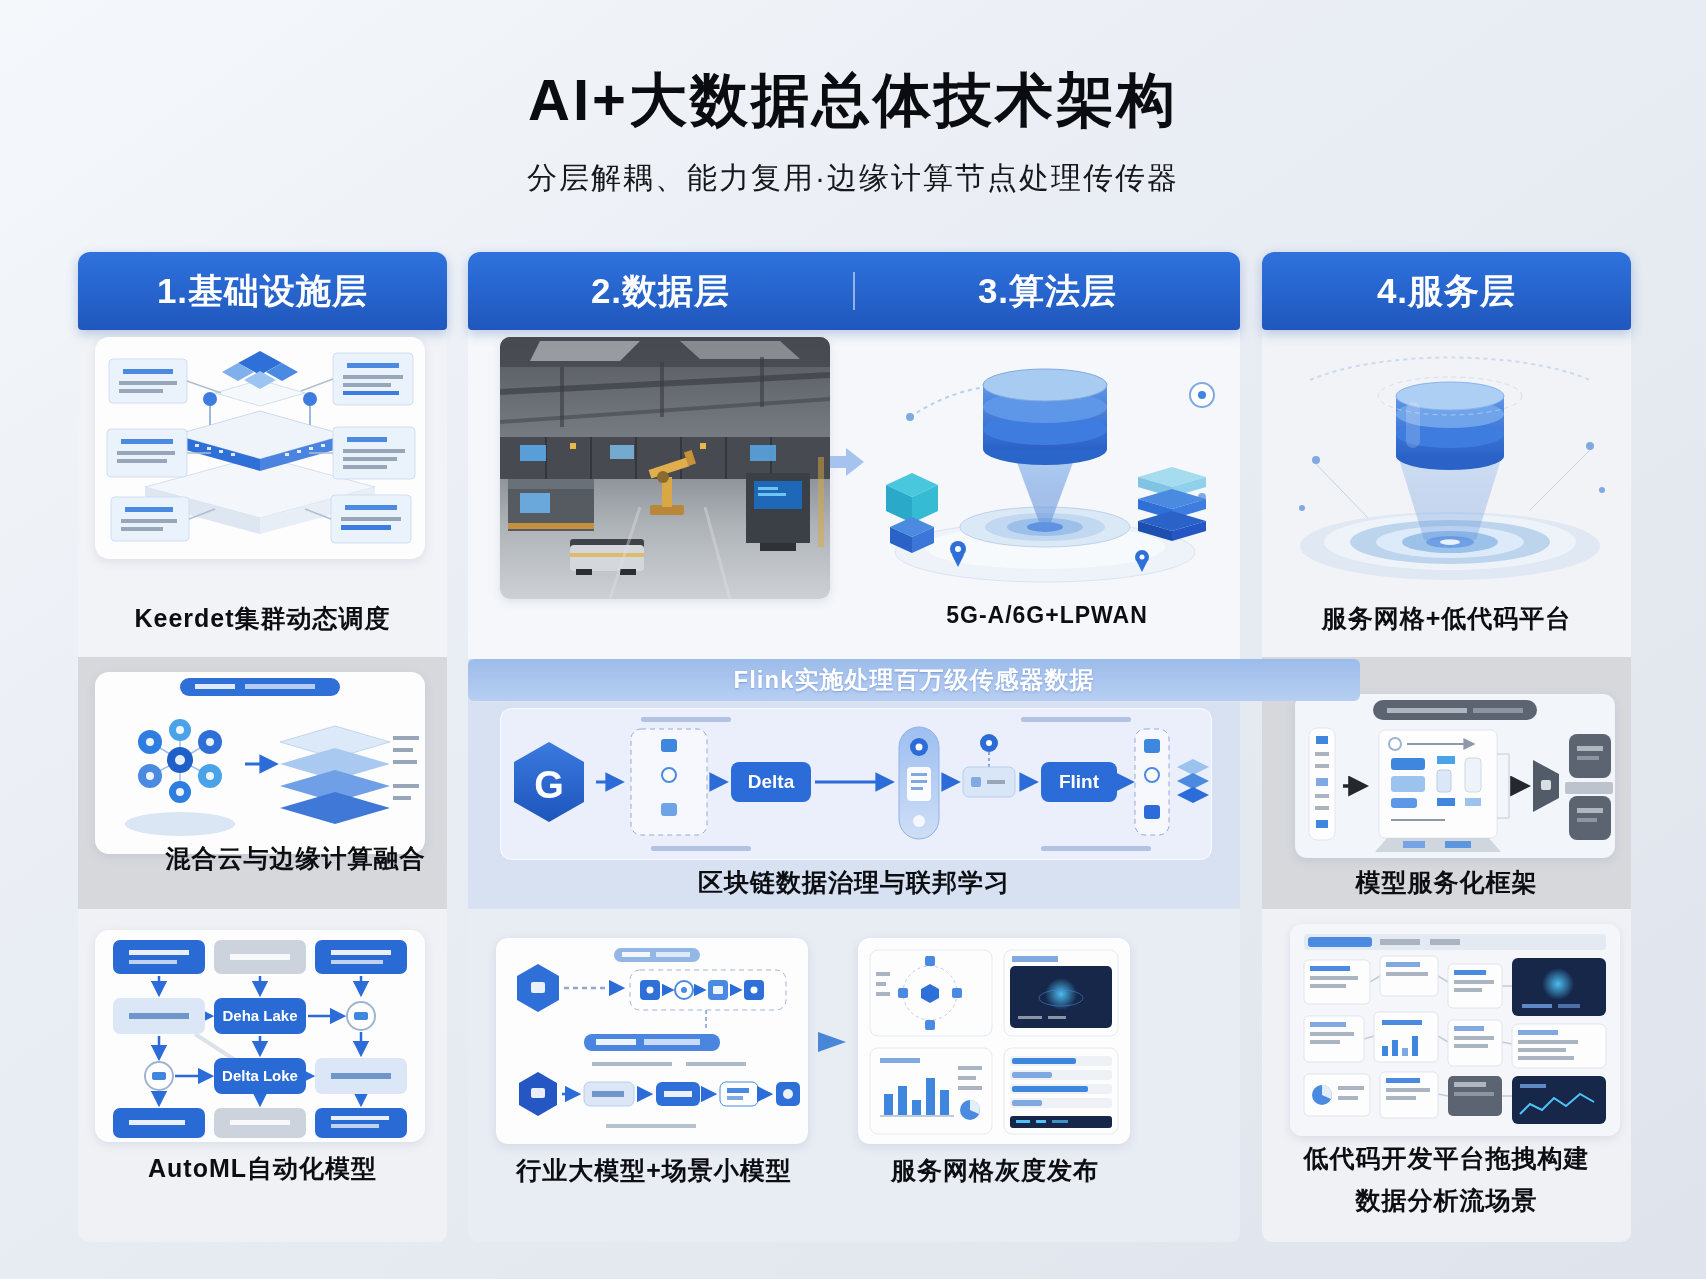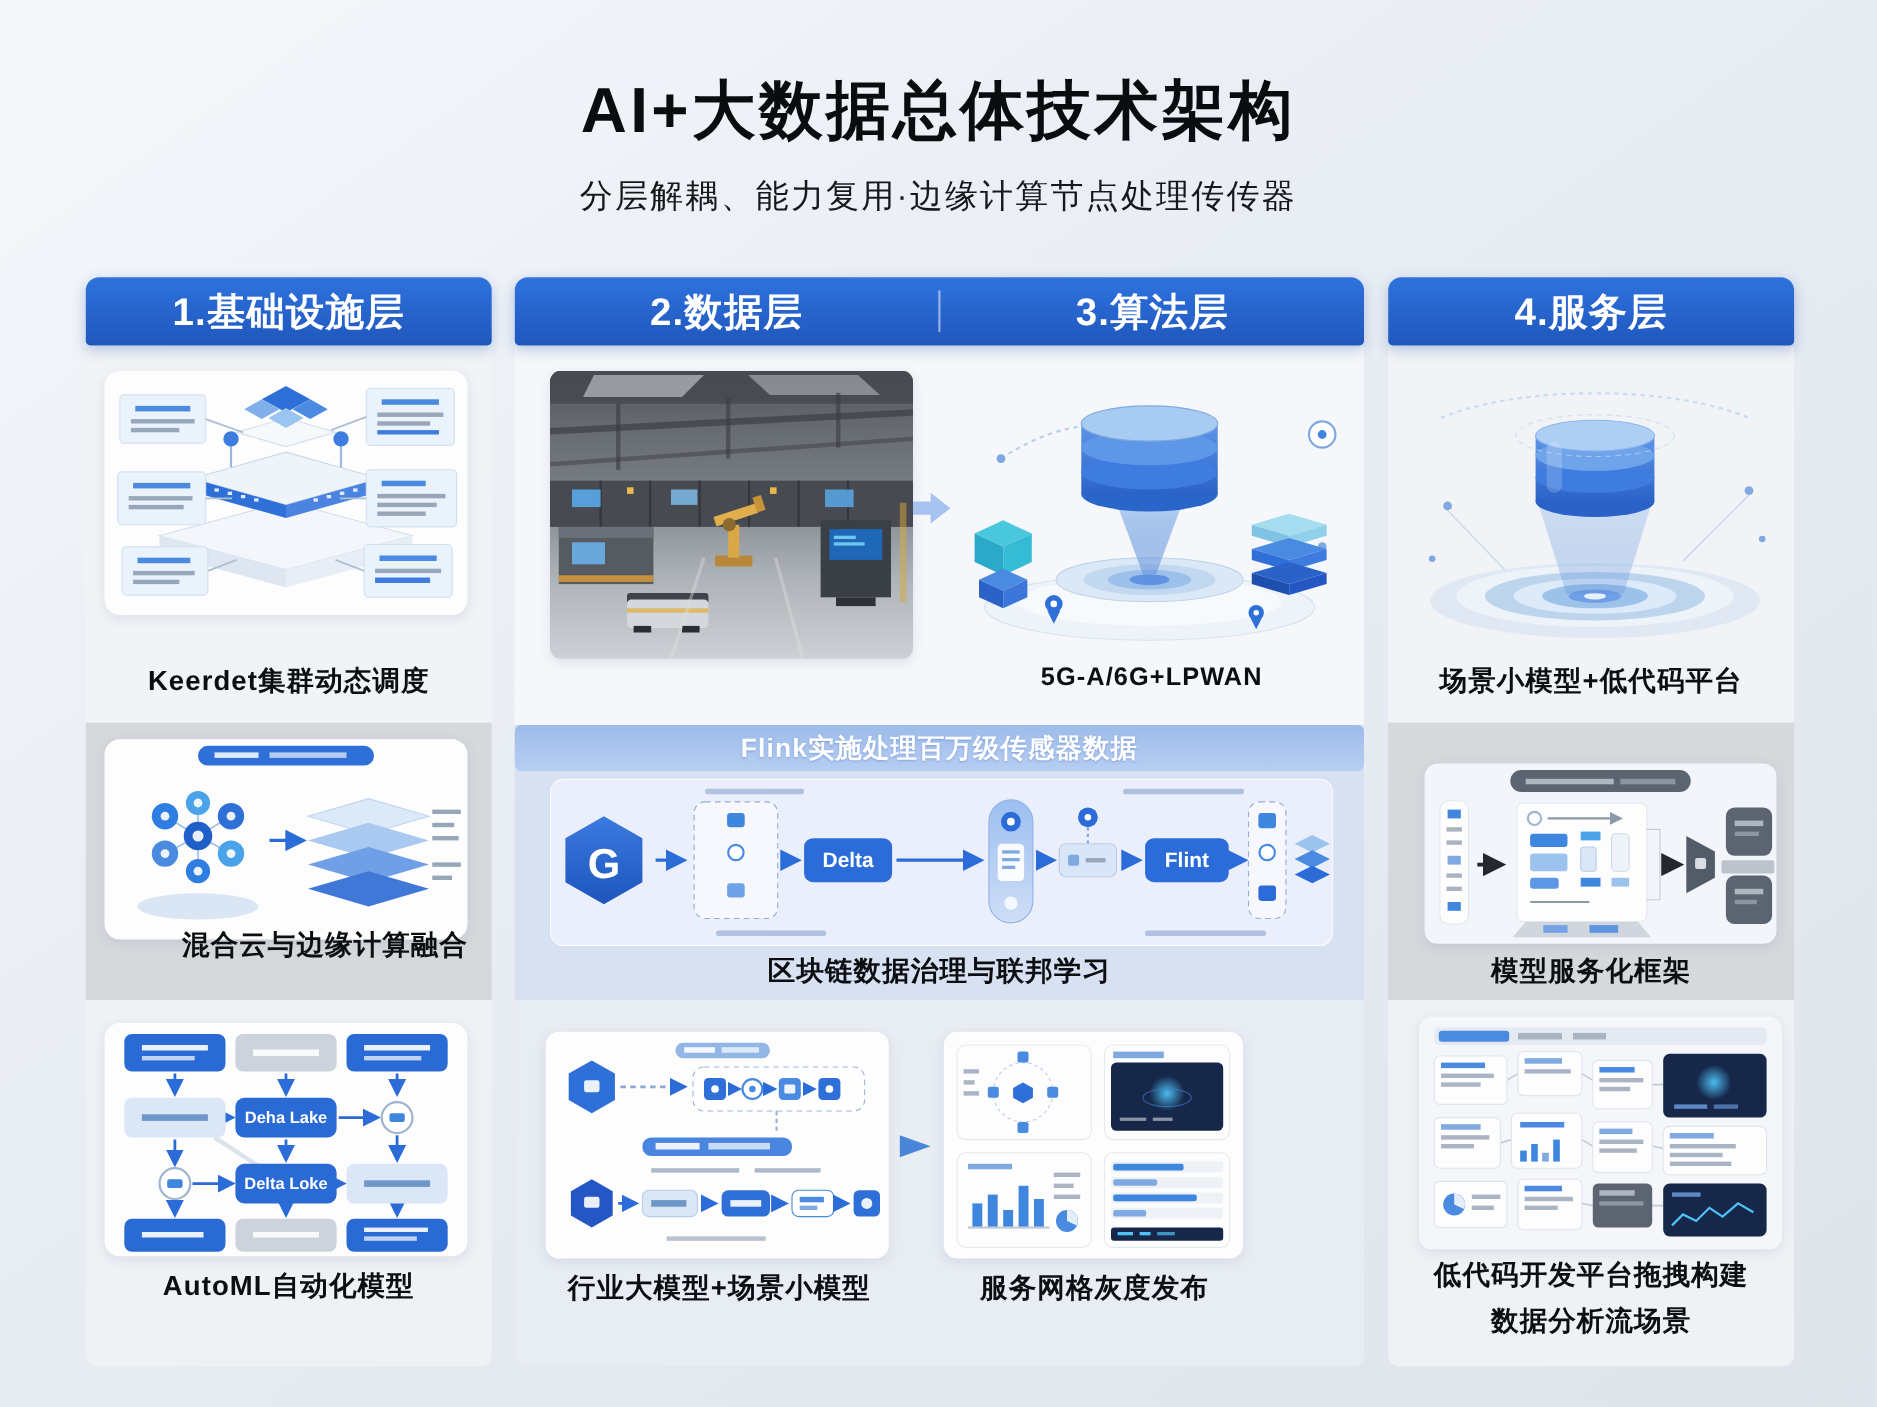--- a/index.html
+++ b/index.html
@@ -15,41 +15,41 @@
   }
   .title{
     position:absolute;left:0;top:62px;width:100%;text-align:center;
     font-size:58px;font-weight:700;color:#0a0c0f;letter-spacing:3px;
   }
   .subtitle{
     position:absolute;left:0;top:158px;width:100%;text-align:center;
     font-size:30px;font-weight:500;color:#16181c;letter-spacing:2px;
   }
   .hdr{
-    position:absolute;top:252px;height:62px;
+    position:absolute;top:252px;height:78px;
     background:linear-gradient(180deg,#2f72dd,#1f57bd);
     border-radius:12px 12px 4px 4px;
     box-shadow:0 4px 12px rgba(30,80,170,.28);
     display:flex;align-items:center;justify-content:center;
     color:#fff;font-size:35px;font-weight:800;letter-spacing:1px;
   }
   .hdr .half{flex:1;text-align:center;}
   .hdr .vdiv{width:2px;height:38px;background:rgba(255,255,255,.5);}
   .band{position:absolute;}
   .card{
     position:absolute;background:#fdfdfe;border-radius:14px;
     box-shadow:0 3px 10px rgba(120,140,170,.18);overflow:hidden;
   }
   .panel{position:absolute;border-radius:12px;overflow:hidden;}
   .cap{
     position:absolute;text-align:center;font-weight:700;
     font-size:25px;color:#0c0e12;letter-spacing:1px;
   }
   .flinkband{
-    position:absolute;left:468px;top:659px;width:772px;height:42px;
+    position:absolute;left:468px;top:659px;width:892px;height:42px;
     background:linear-gradient(180deg,#9dbcea,#b7cef2);
     border-radius:6px;
     display:flex;align-items:center;justify-content:center;
     color:#fff;font-size:24px;font-weight:700;letter-spacing:1px;
     text-shadow:0 1px 2px rgba(70,110,190,.45);
   }
   svg{display:block;}
   .arrowfloat{position:absolute;}
 </style>
 </head>
@@ -693,21 +693,21 @@
         <polyline points="230,190 240,180 252,186 264,174 276,182 290,170 304,178" stroke="#4fc3f7" stroke-width="2" fill="none"></polyline>
         <rect x="230" y="160" width="26" height="4" fill="#6fa3e8" opacity="0.8"></rect>
       </g>
     </svg>
   </div>
 
   <div class="flinkband">Flink实施处理百万级传感器数据</div>
 
   <div class="cap" style="left:78px;top:602px;width:369px">Keerdet集群动态调度</div>
   <div class="cap" style="left:854px;top:602px;width:386px;font-size:23px">5G-A/6G+LPWAN</div>
-  <div class="cap" style="left:1262px;top:602px;width:369px">场景小模型+低代码平台</div>
+  <div class="cap" style="left:1262px;top:602px;width:369px">服务网格+低代码平台</div>
   <div class="cap" style="left:78px;top:842px;width:435px">混合云与边缘计算融合</div>
   <div class="cap" style="left:468px;top:866px;width:772px">区块链数据治理与联邦学习</div>
   <div class="cap" style="left:1262px;top:866px;width:369px">模型服务化框架</div>
   <div class="cap" style="left:78px;top:1152px;width:369px">AutoML自动化模型</div>
   <div class="cap" style="left:468px;top:1154px;width:372px">行业大模型+场景小模型</div>
   <div class="cap" style="left:826px;top:1154px;width:338px">服务网格灰度发布</div>
   <div class="cap" style="left:1262px;top:1142px;width:369px">低代码开发平台拖拽构建</div>
   <div class="cap" style="left:1262px;top:1184px;width:369px">数据分析流场景</div>
 
 </div>

